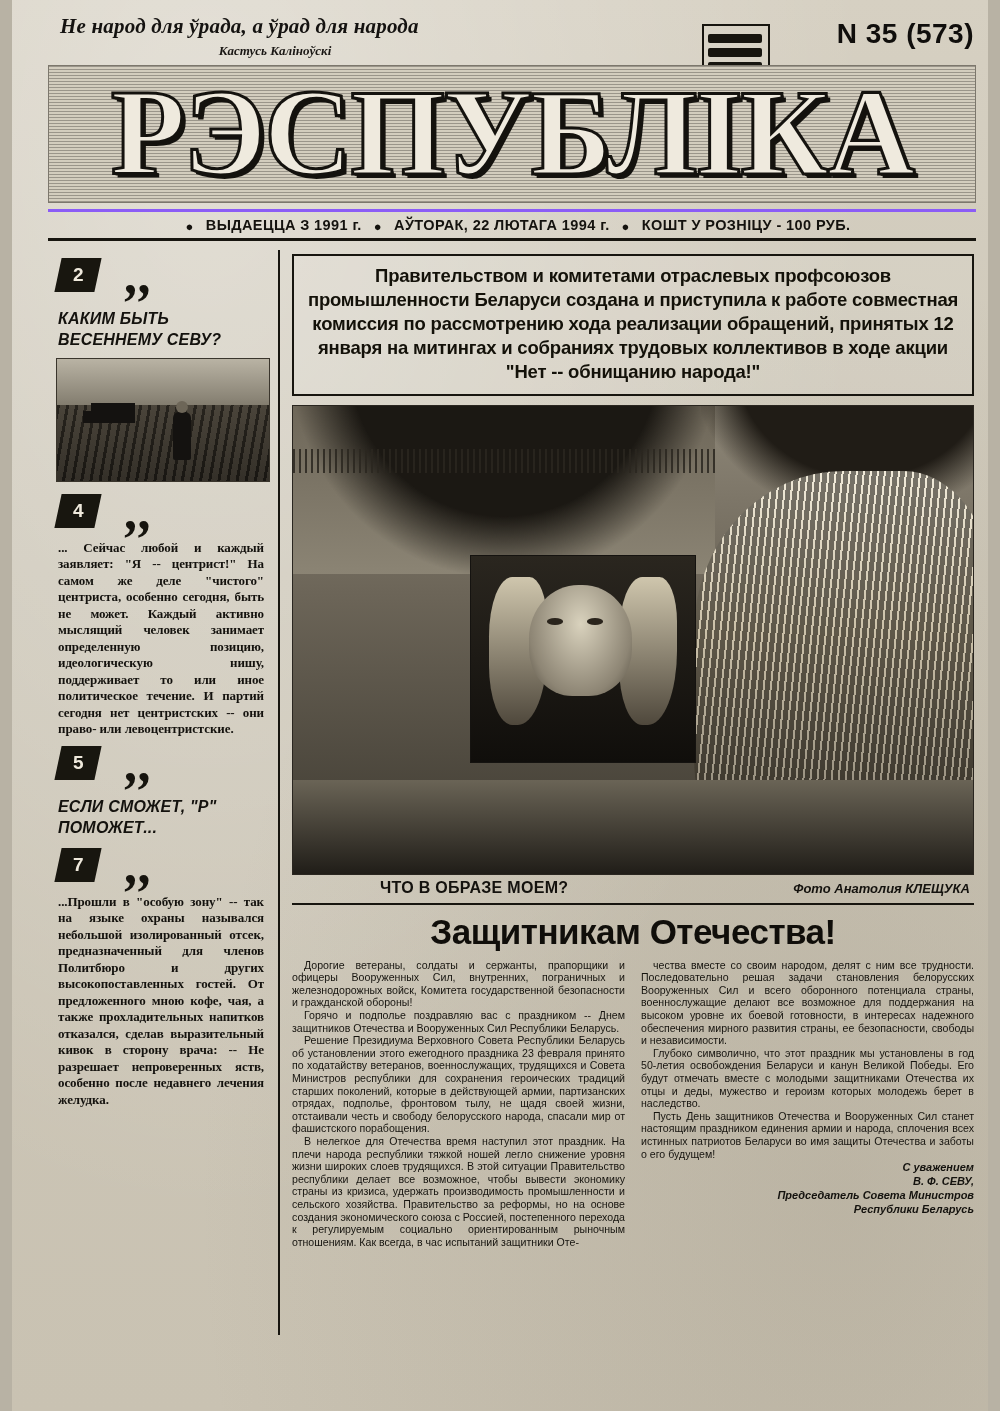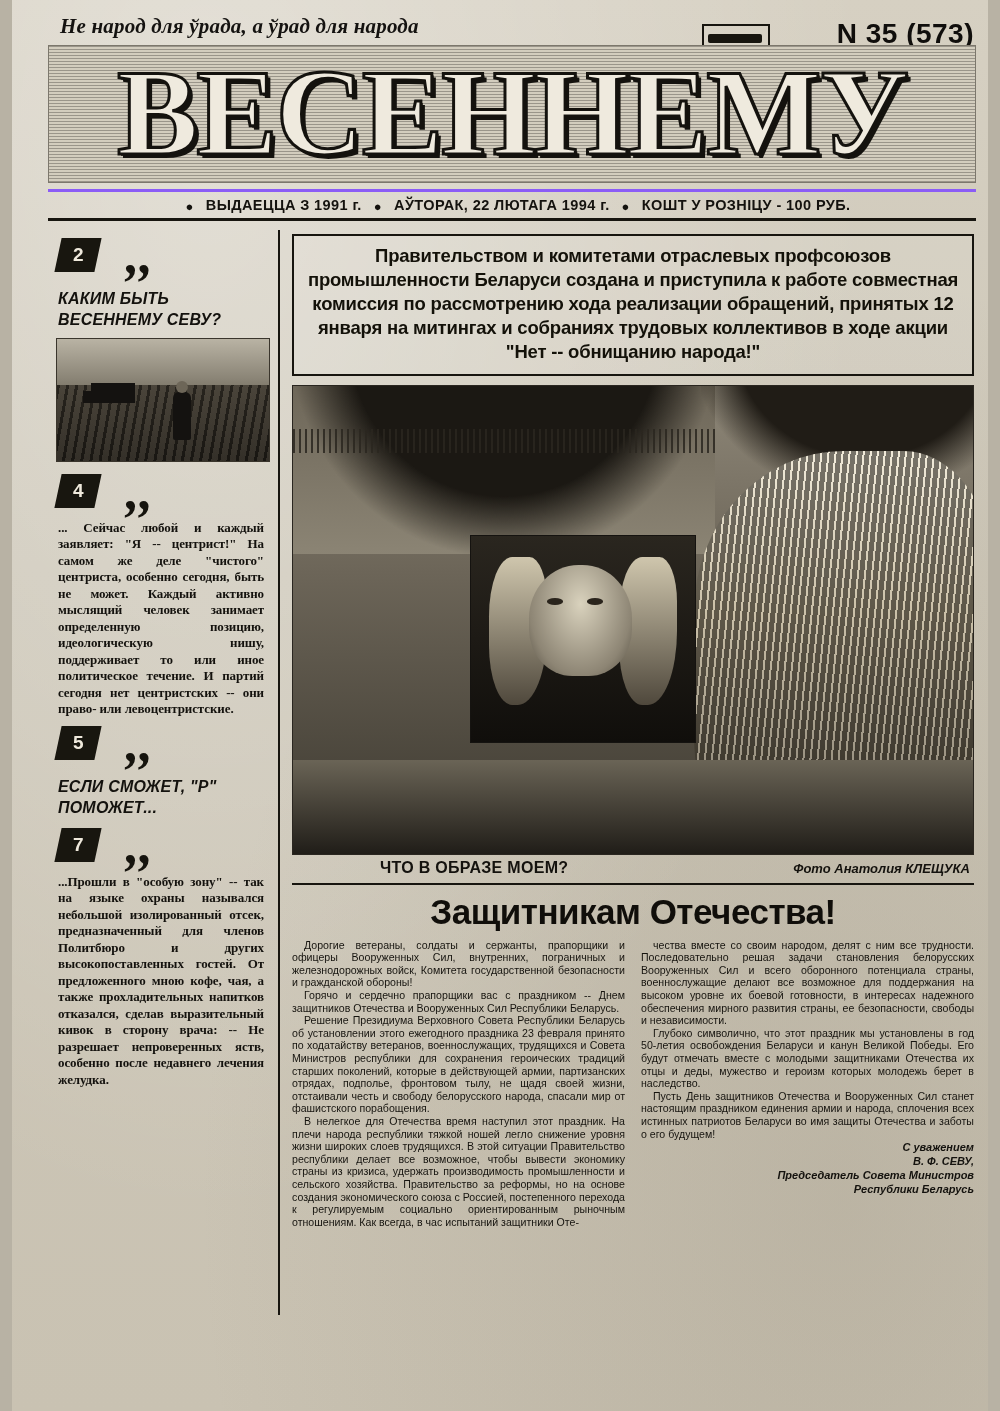--- a/index.html
+++ b/index.html
@@ -393,31 +393,32 @@
   }
 </style>
 </head>
 <body>
 
 <div class="page">
   <div class="sheet">
 
     <div class="masthead">
       <div class="slogan">Не народ для ўрада, а ўрад для народа</div>
+      <div class="slogan-author">Кастусь  Каліноўскі</div>
       <div class="flag-logo">
         <div class="frame"></div>
         <div class="bar b1"></div>
         <div class="bar b2"></div>
         <div class="bar b3"></div>
       </div>
       <div class="issue-no">N 35 (573)</div>
     </div>
 
     <div class="title-band">
-      <div class="paper-title">ВЕСЕННЕМУ</div>
+      <div class="paper-title">РЭСПУБЛІКА</div>
     </div>
 
     <div class="info-band">
       <span class="dot">●</span><span>ВЫДАЕЦЦА  З 1991 г.</span><span class="dot">●</span><span>АЎТОРАК,  22 ЛЮТАГА 1994 г.</span><span class="dot">●</span><span>КОШТ У РОЗНІЦУ - 100 РУБ.</span>
     </div>
 
     <div class="body-wrap">
 
       <div class="left-col">
 
@@ -484,21 +485,21 @@
         <div class="photo-caption-row">
           <div class="photo-caption">ЧТО В ОБРАЗЕ МОЕМ?</div>
           <div class="photo-credit">Фото  Анатолия КЛЕЩУКА</div>
         </div>
 
         <div class="article">
           <div class="article-title">Защитникам Отечества!</div>
           <div class="article-cols">
             <div class="col">
               <p>Дорогие ветераны, солдаты и сержанты, прапорщики и офицеры Вооруженных Сил, внутренних, пограничных и железнодорожных войск, Комитета государственной безопасности и гражданской обороны!</p>
-              <p>Горячо и сердечно прапорщики вас с праздником -- Днем защитников Отечества и Вооруженных Сил Республики Беларусь.</p>
+              <p>Горячо и подполье поздравляю вас с праздником -- Днем защитников Отечества и Вооруженных Сил Республики Беларусь.</p>
               <p>Решение Президиума Верховного Совета Республики Беларусь об установлении этого ежегодного праздника 23 февраля принято по ходатайству ветеранов, военнослужащих, трудящихся и Совета Министров республики для сохранения героических традиций старших поколений, которые в действующей армии, партизанских отрядах, подполье, фронтовом тылу, не щадя своей жизни, отстаивали честь и свободу белорусского народа, спасали мир от фашистского порабощения.</p>
               <p>В нелегкое для Отечества время наступил этот праздник. На плечи народа республики тяжкой ношей легло снижение уровня жизни широких слоев трудящихся. В этой ситуации Правительство республики делает все возможное, чтобы вывести экономику страны из кризиса, удержать производимость промышленности и сельского хозяйства. Правительство за реформы, но на основе создания экономического союза с Россией, постепенного перехода к регулируемым социально ориентированным рыночным отношениям. Как всегда, в час испытаний защитники Оте-</p>
             </div>
             <div class="col">
               <p>чества вместе со своим народом,  делят с ним все трудности. Последовательно решая задачи становления белорусских Вооруженных Сил и всего оборонного потенциала страны, военнослужащие делают все возможное для поддержания на высоком уровне их боевой готовности, в интересах надежного обеспечения мирного развития страны, ее безопасности, свободы и независимости.</p>
               <p>Глубоко символично, что этот праздник мы установлены в год 50-летия освобождения Беларуси и канун Великой Победы. Его будут отмечать вместе с молодыми защитниками Отечества их отцы и деды, мужество и героизм которых молодежь берет в наследство.</p>
               <p>Пусть День защитников Отечества и Вооруженных Сил станет настоящим праздником единения армии и народа, сплочения всех истинных патриотов Беларуси во имя защиты Отечества и заботы о его будущем!</p>
               <div class="sign">
                 <div>С уважением</div>
                 <div>В. Ф. СЕВУ,</div>

